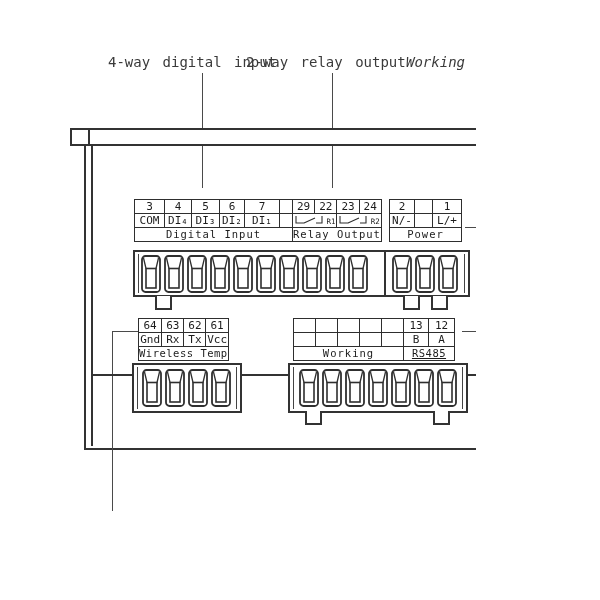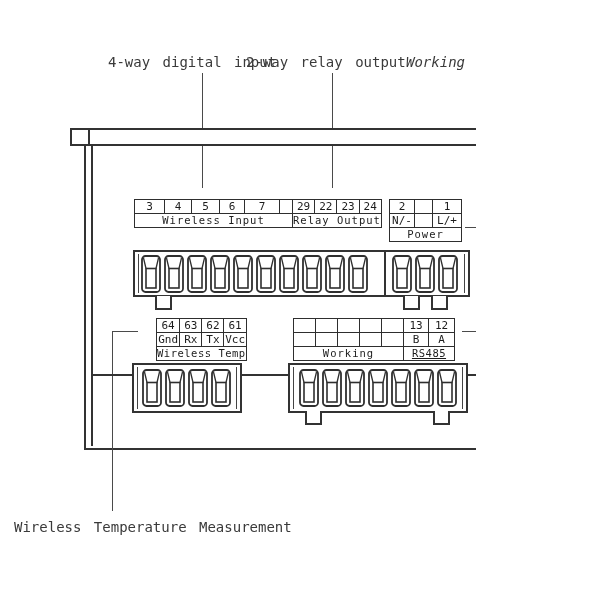--- a/index.html
+++ b/index.html
@@ -79,21 +79,41 @@
       <td>5</td>
       <td>6</td>
       <td>7</td>
       <td></td>
       <td>29</td>
       <td>22</td>
       <td>23</td>
       <td>24</td>
     </tr>
     <tr>
-      <td class="tlabel" colspan="6">Wireless Input</td>
+      <td>COM</td>
+      <td>DI₄</td>
+      <td>DI₃</td>
+      <td>DI₂</td>
+      <td>DI₁</td>
+      <td></td>
+      <td class="relay-cell" colspan="2">
+        <svg class="relay-svg" width="30" height="12" viewBox="0 0 30 12">
+          <path d="M2 1 V8 H10 M10 8 L21 3 M28 1 V8 H22" fill="none" stroke="#2f2f2f" stroke-width="1.1"></path>
+        </svg>
+        <span class="rlabel">R1</span>
+      </td>
+      <td class="relay-cell" colspan="2">
+        <svg class="relay-svg" width="30" height="12" viewBox="0 0 30 12">
+          <path d="M2 1 V8 H10 M10 8 L21 3 M28 1 V8 H22" fill="none" stroke="#2f2f2f" stroke-width="1.1"></path>
+        </svg>
+        <span class="rlabel">R2</span>
+      </td>
+    </tr>
+    <tr>
+      <td class="tlabel" colspan="6">Digital Input</td>
       <td class="tlabel" colspan="4">Relay Output</td>
     </tr>
   </tbody>
     </table>
 
   <table class="term" style="left:389px;top:199px;">
     <colgroup>
         <col style="width:25px">
         <col style="width:18px">
         <col style="width:29px">
@@ -186,21 +206,21 @@
           <rect x="1" y="1" width="18" height="36" rx="3.5" fill="none" stroke="#2f2f2f" stroke-width="1.8"></rect>
           <path d="M2.5 3 L5 13.5 M17.5 3 L15 13.5" fill="none" stroke="#2f2f2f" stroke-width="1.3"></path>
           <rect x="5" y="13.5" width="10" height="19.5" fill="none" stroke="#2f2f2f" stroke-width="1.6"></rect>
         </svg>
       </div>
     <div class="tab" style="left:20px;top:44px;"></div>
     <div class="tab" style="left:268px;top:44px;"></div>
     <div class="tab" style="left:296px;top:44px;"></div>
   </div>
 
-  <table class="term" style="left:156px;top:318px;">
+  <table class="term" style="left:138px;top:318px;">
     <colgroup>
         <col style="width:23px">
         <col style="width:22px">
         <col style="width:22px">
         <col style="width:22px">
       </colgroup>
     <tbody>
         <tr>
       <td>64</td>
       <td>63</td>
@@ -327,15 +347,14 @@
         </svg>
       </div>
     <div class="tab" style="left:15px;top:46px;"></div>
     <div class="tab" style="left:143px;top:46px;"></div>
   </div>
 
   <div class="seg" style="left:92px;top:374px;width:40px;"></div>
   <div class="seg" style="left:242px;top:374px;width:46px;"></div>
   <div class="seg" style="left:468px;top:374px;width:39px;"></div>
 
-  <div class="abs botlabel" style="left:14px;top:519px;">Wireless Temperature Measurement</div>
 
 </div>
 
 </body></html>

